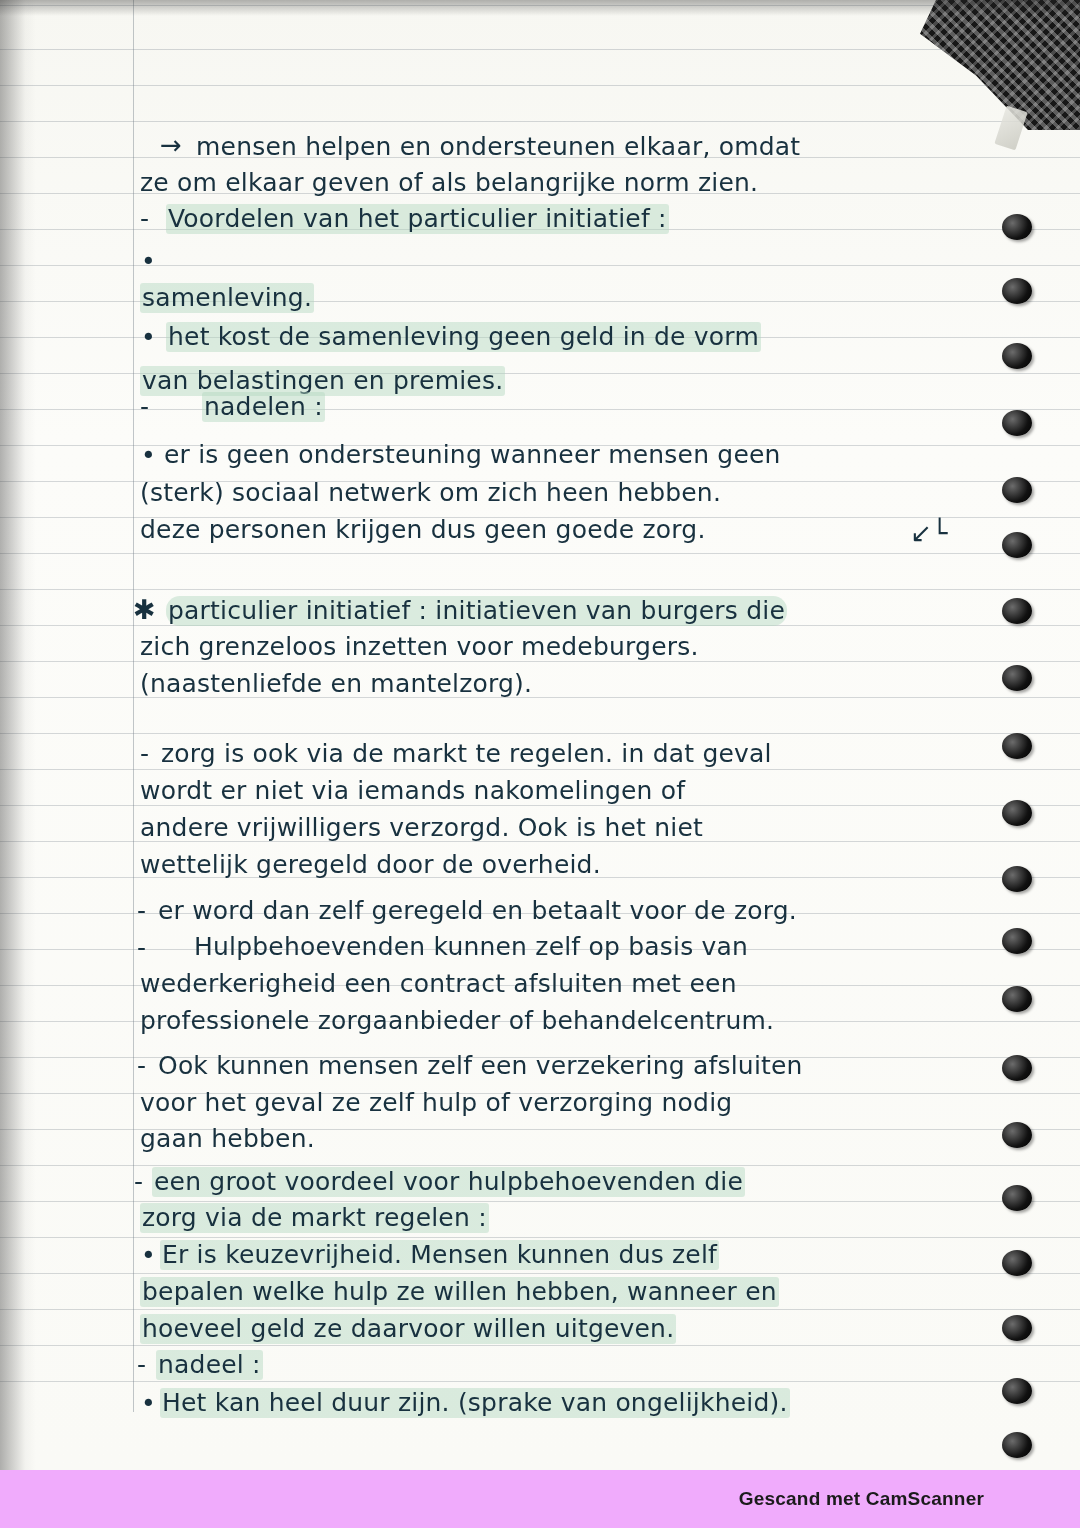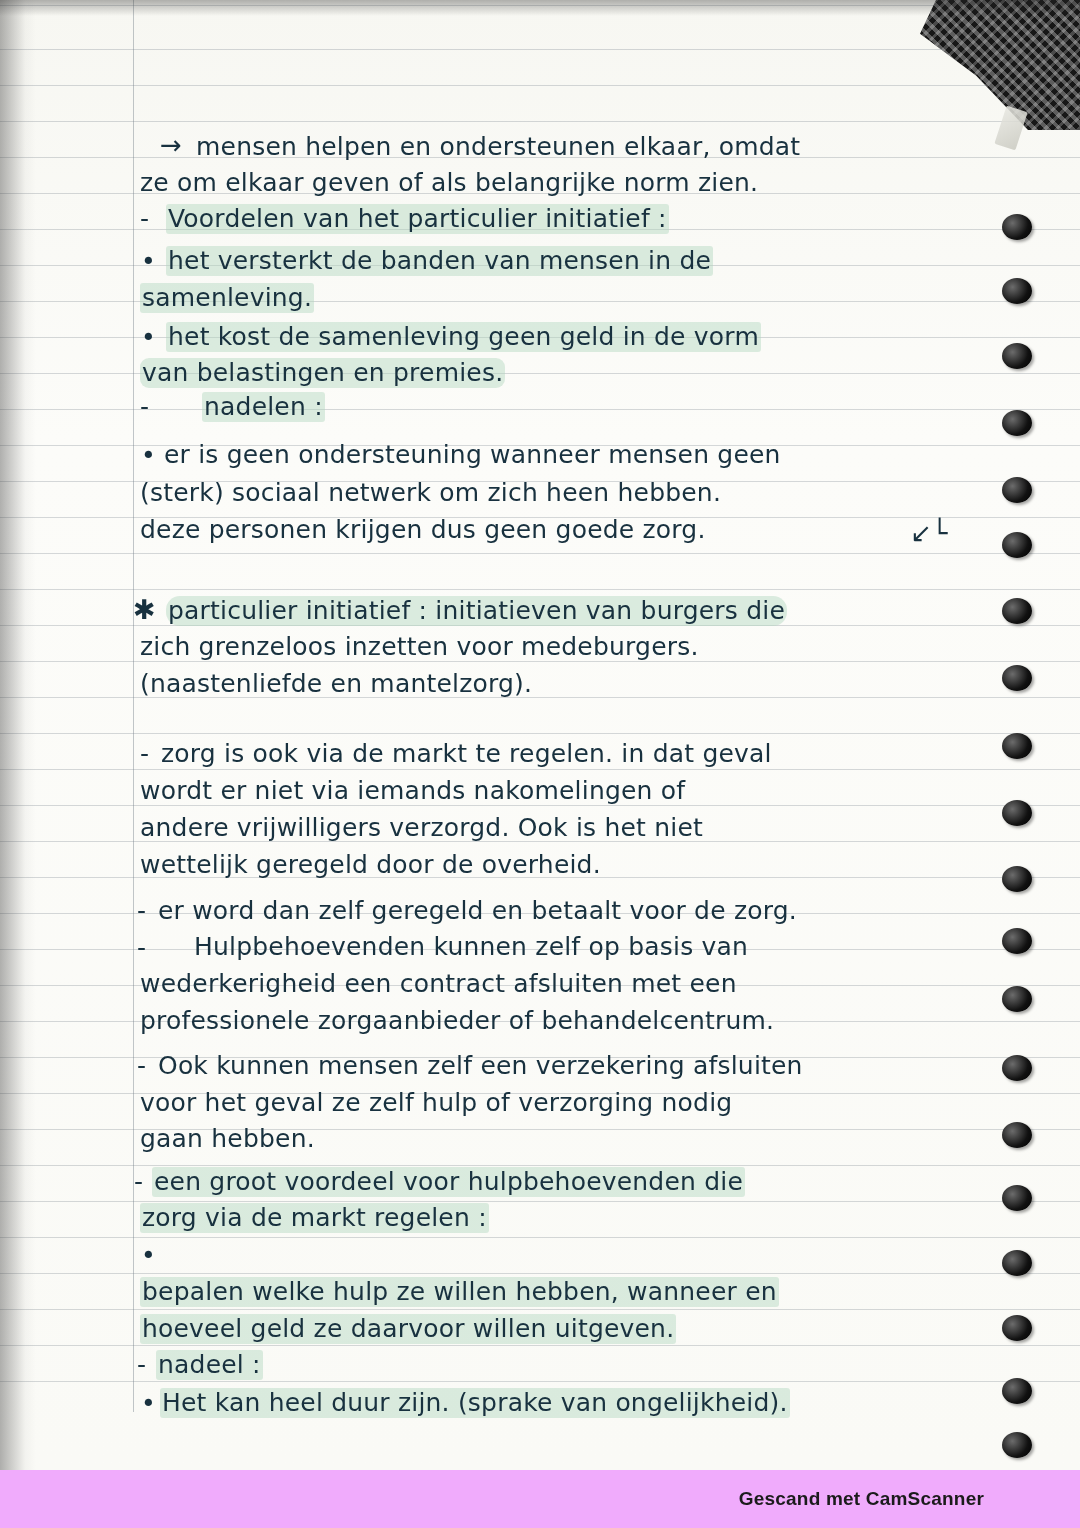--- a/index.html
+++ b/index.html
@@ -198,26 +198,25 @@
 
       <span class="arrow" style="left:160px; top:130px;">→</span>
       <div class="ln" style="left:196px; top:132px;">mensen helpen en ondersteunen elkaar, omdat</div>
 
       <div class="ln" style="left:140px; top:168px;">ze om elkaar geven of als belangrijke norm zien.</div>
 
       <span class="bul" style="left:140px; top:204px;">-</span>
       <div class="ln hl" style="left:166px; top:204px;">Voordelen van het particulier initiatief :</div>
 
       <span class="bul" style="left:141px; top:247px;">•</span>
-      <div class="ln hl" style="left:166px; top:246px;">het versterkt de banden van mensen in de</div>
       <div class="ln hl" style="left:140px; top:283px;">samenleving.</div>
 
       <span class="bul" style="left:141px; top:323px;">•</span>
       <div class="ln hl" style="left:166px; top:322px;">het kost de samenleving geen geld in de vorm</div>
-      <div class="ln hl" style="left:140px; top:358px;border-radius:9px;">van belastingen en premies.</div>
+      <div class="ln hl" style="left:140px; top:366px;">van belastingen en premies.</div>
 
       <span class="bul" style="left:140px; top:392px;">-</span>
       <div class="ln hl" style="left:166px; top:392px;margin-left:36px;">nadelen :</div>
 
       <span class="bul" style="left:141px; top:441px;">•</span>
       <div class="ln" style="left:164px; top:440px;">er is geen ondersteuning wanneer mensen geen</div>
       <div class="ln" style="left:140px; top:478px;">(sterk) sociaal netwerk om zich heen hebben.</div>
       <div class="ln" style="left:140px; top:515px;">deze personen krijgen dus geen goede zorg.</div>
       <span class="hook" style="left:910px; top:518px;">↙└</span>
 
@@ -243,20 +242,21 @@
       <span class="bul" style="left:137px; top:1051px;">-</span>
       <div class="ln" style="left:158px; top:1051px;">Ook kunnen mensen zelf een verzekering afsluiten</div>
       <div class="ln" style="left:140px; top:1088px;">voor het geval ze zelf hulp of verzorging nodig</div>
       <div class="ln" style="left:140px; top:1124px;">gaan hebben.</div>
 
       <span class="bul" style="left:134px; top:1167px;">-</span>
       <div class="ln hl" style="left:152px; top:1167px;">een groot voordeel voor hulpbehoevenden die</div>
       <div class="ln hl" style="left:140px; top:1203px;">zorg via de markt regelen :</div>
 
       <span class="bul" style="left:141px; top:1241px;">•</span>
+      <div class="ln hl" style="left:160px; top:1240px;">Er is keuzevrijheid. Mensen kunnen dus zelf</div>
       <div class="ln hl" style="left:140px; top:1277px;">bepalen welke hulp ze willen hebben, wanneer en</div>
       <div class="ln hl" style="left:140px; top:1314px;">hoeveel geld ze daarvoor willen uitgeven.</div>
 
       <span class="bul" style="left:137px; top:1350px;">-</span>
       <div class="ln hl" style="left:156px; top:1350px;">nadeel :</div>
 
       <span class="bul" style="left:141px; top:1389px;">•</span>
       <div class="ln hl" style="left:160px; top:1388px;">Het kan heel duur zijn. (sprake van ongelijkheid).</div>
 
     </div>

